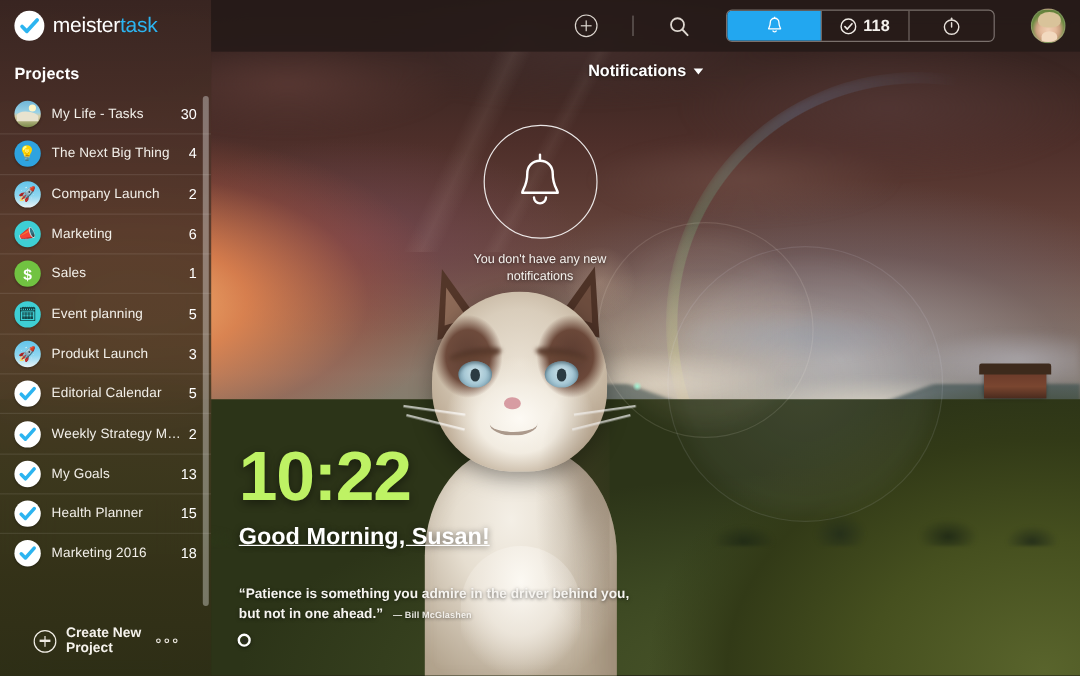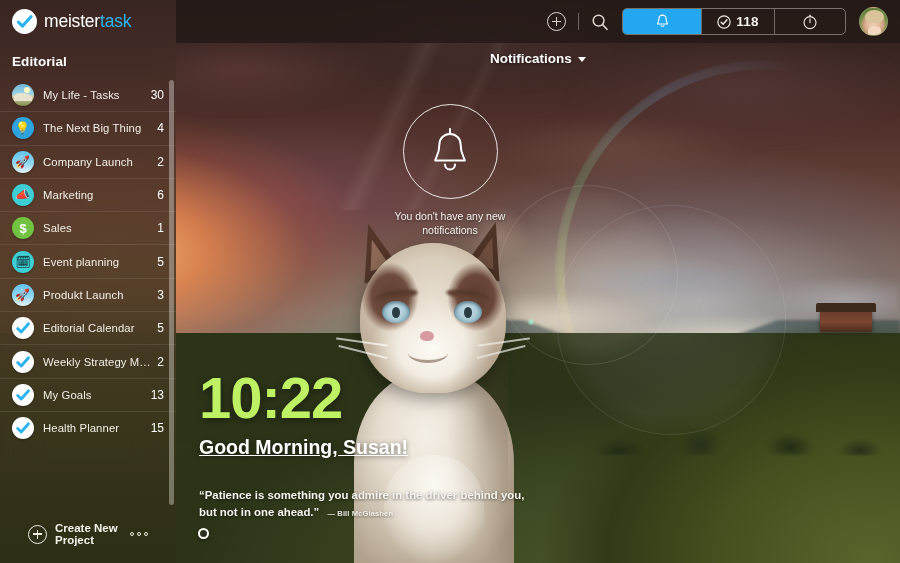--- a/index.html
+++ b/index.html
@@ -275,21 +275,21 @@
     position:absolute; right:2px; top:80px; width:5px; height:425px;
     background:rgba(255,255,255,.34); border-radius:3px;
   }
 
   
   .topbar {
     position:absolute; left:176px; top:0; width:724px; height:43px;
     background:rgba(38,26,24,.88);
     backdrop-filter:blur(14px); -webkit-backdrop-filter:blur(14px);
     display:flex; align-items:center; justify-content:flex-end;
-    padding-right:12px; gap:0; z-index:6;
+    padding-right:12px; gap:17px; z-index:6;
   }
   .tb-plus {
     width:19px; height:19px; border-radius:50%; border:1.5px solid #ddd6cf;
     position:relative; cursor:pointer; flex:none;
   }
   .tb-plus:before,.tb-plus:after{ content:""; position:absolute; background:#ddd6cf; }
   .tb-plus:before{ left:4px; top:7.7px; width:9px; height:1.5px; }
   .tb-plus:after { top:4px; left:7.7px; height:9px; width:1.5px; }
   .tb-div { width:1px; height:17px; background:rgba(230,225,218,.38); margin:0 12px; }
   .tb-search { cursor:pointer; margin-right:13px; display:flex; flex:none; }
@@ -464,21 +464,21 @@
   <div class="sidebar">
     <div class="logo">
       <span class="logo-mark">
         <svg width="25" height="25" viewBox="0 0 25 25">
           <path d="M6.4 13.1l4 4 8.6-9.4" fill="none" stroke="#2cb4f0" stroke-width="3.1" stroke-linecap="round" stroke-linejoin="round"></path>
         </svg>
       </span>
       <span class="logo-text"><span class="m">meister</span><span class="t">task</span></span>
     </div>
 
-    <div class="projects-head">Editorial</div>
+    <div class="projects-head">Projects</div>
 
     <div class="proj-list" id="proj-list">
         <div class="proj">
           <span class="ico ic-photo"></span>
           <span class="nm">My Life - Tasks</span>
           <span class="ct">30</span>
         </div>
         <div class="proj">
           <span class="ico ic-bulb">
             <span class="ic-glyph">💡</span>
@@ -549,20 +549,29 @@
           <span class="ct">13</span>
         </div>
         <div class="proj">
           <span class="ico ic-check">
             <svg width="22" height="22" viewBox="0 0 22 22">
               <path d="M5.7 11.5l3.5 3.5 7.3-8.2" fill="none" stroke="#2cb4f0" stroke-width="2.9" stroke-linecap="round" stroke-linejoin="round"></path>
             </svg>
           </span>
           <span class="nm">Health Planner</span>
           <span class="ct">15</span>
+        </div>
+        <div class="proj">
+          <span class="ico ic-check">
+            <svg width="22" height="22" viewBox="0 0 22 22">
+              <path d="M5.7 11.5l3.5 3.5 7.3-8.2" fill="none" stroke="#2cb4f0" stroke-width="2.9" stroke-linecap="round" stroke-linejoin="round"></path>
+            </svg>
+          </span>
+          <span class="nm">Marketing 2016</span>
+          <span class="ct">18</span>
         </div>
       </div>
 
     <div class="newproj">
       <span class="plus"></span>
       <span class="lbl">Create New Project</span>
       <span class="dots">
           <i></i>
           <i></i>
           <i></i>

